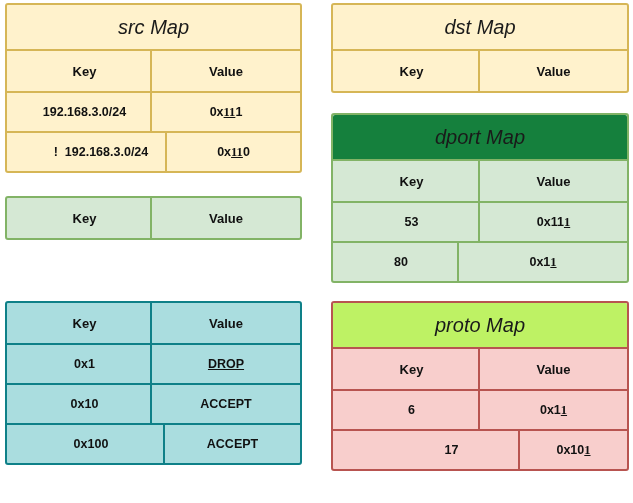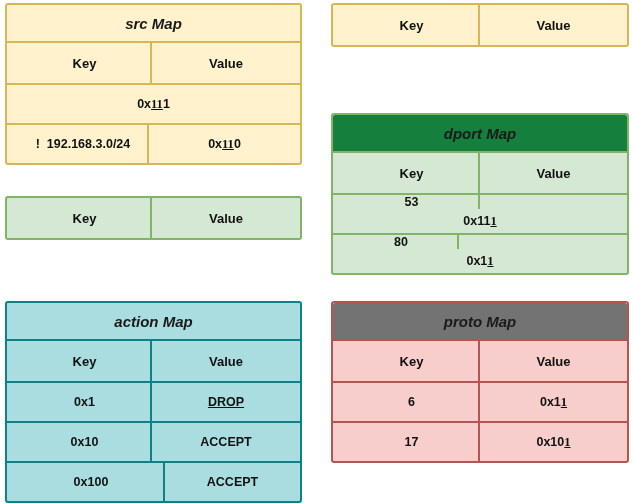--- a/index.html
+++ b/index.html
@@ -17,27 +17,27 @@
 
   .map-table {
     position: absolute;
     box-sizing: border-box;
     border: 2px solid #000;
     border-radius: 3px;
   }
 
   .map-title {
     box-sizing: border-box;
-    height: 38px;
+    height: 46px;
     display: flex;
     align-items: center;
     justify-content: center;
-    font-weight: bold;
+    font-weight: normal;
     font-style: italic;
-    font-size: 15px;
+    font-size: 20px;
     color: #1a1a1a;
     border-bottom: 2px solid #000;
     border-radius: 2px 2px 0 0;
   }
 
   .map-row {
     box-sizing: border-box;
     height: 40px;
     display: flex;
   }
@@ -65,54 +65,56 @@
   }
 
   
   .pal-yellow { border-color: #d6b656; background: #fff2cc; }
   .pal-yellow .map-title { border-bottom-color: #d6b656; background: #fff2cc; }
   .pal-yellow .map-row + .map-row { border-top-color: #d6b656; }
   .pal-yellow .map-cell.key-cell { border-right-color: #d6b656; }
 
   .pal-green { border-color: #82b366; background: #d5e8d4; }
   .pal-green .map-title { border-bottom-color: #82b366; background: #15803d; }
-  .pal-green .map-row + .map-row { border-top-color: #82b366; flex-direction: column; }
+  .pal-green .map-row + .map-row { border-top-color: #82b366; }
   .pal-green .map-cell.key-cell { border-right-color: #82b366; }
 
   .pal-teal { border-color: #0e8088; background: #aadddf; }
   .pal-teal .map-title { border-bottom-color: #0e8088; background: #aadddf; }
   .pal-teal .map-row + .map-row { border-top-color: #0e8088; }
   .pal-teal .map-cell.key-cell { border-right-color: #0e8088; }
 
   .pal-red { border-color: #b85450; background: #f8cecc; }
-  .pal-red .map-title { border-bottom-color: #b85450; background: #737373; }
+  .pal-red .map-title { border-bottom-color: #b85450; background: #bef264; }
   .pal-red .map-row + .map-row { border-top-color: #b85450; }
   .pal-red .map-cell.key-cell { border-right-color: #b85450; }
 
   .u { text-decoration: underline; text-underline-offset: 1px; font-family: Liberation Serif, serif; }
 </style>
 </head>
 <body>
 
 <div class="map-table pal-yellow" style="left:5px; top:3px; width:297px;">
   <div class="map-title">src Map</div>
   <div class="map-row head-row">
     <div class="map-cell key-cell" style="width:145px;">Key</div>
     <div class="map-cell" style="flex:1;">Value</div>
   </div>
   <div class="map-row">
+    <div class="map-cell key-cell" style="width:145px;">192.168.3.0/24</div>
     <div class="map-cell" style="flex:1;"><span>0x</span><span class="u">11</span><span>1</span></div>
   </div>
   <div class="map-row">
-    <div class="map-cell key-cell" style="width:142px;">!  192.168.3.0/24</div>
+    <div class="map-cell key-cell" style="width:142px;margin-left:18px;">!  192.168.3.0/24</div>
     <div class="map-cell" style="flex:1;"><span>0x</span><span class="u">11</span><span>0</span></div>
   </div>
 </div>
 
 <div class="map-table pal-yellow" style="left:331px; top:3px; width:298px;">
+  <div class="map-title">dst Map</div>
   <div class="map-row head-row">
     <div class="map-cell key-cell" style="width:147px;">Key</div>
     <div class="map-cell" style="flex:1;">Value</div>
   </div>
 </div>
 
 <div class="map-table pal-green" style="left:5px; top:196px; width:297px;">
   <div class="map-row head-row">
     <div class="map-cell key-cell" style="width:145px;">Key</div>
     <div class="map-cell" style="flex:1;">Value</div>
@@ -129,21 +131,20 @@
     <div class="map-cell key-cell" style="width:147px;">53</div>
     <div class="map-cell" style="flex:1;"><span>0x11</span><span class="u">1</span><span></span></div>
   </div>
   <div class="map-row">
     <div class="map-cell key-cell" style="width:126px;">80</div>
     <div class="map-cell" style="flex:1;"><span>0x1</span><span class="u">1</span><span></span></div>
   </div>
 </div>
 
 <div class="map-table pal-teal" style="left:5px; top:301px; width:297px;">
-  <div class="map-title">action Map</div>
   <div class="map-row head-row">
     <div class="map-cell key-cell" style="width:145px;">Key</div>
     <div class="map-cell" style="flex:1;">Value</div>
   </div>
   <div class="map-row">
     <div class="map-cell key-cell" style="width:145px;">0x1</div>
     <div class="map-cell" style="flex:1;text-decoration:underline;"><span>DROP</span><span class="u"></span><span></span></div>
   </div>
   <div class="map-row">
     <div class="map-cell key-cell" style="width:145px;">0x10</div>
@@ -159,16 +160,16 @@
   <div class="map-title">proto Map</div>
   <div class="map-row head-row">
     <div class="map-cell key-cell" style="width:147px;">Key</div>
     <div class="map-cell" style="flex:1;">Value</div>
   </div>
   <div class="map-row">
     <div class="map-cell key-cell" style="width:147px;">6</div>
     <div class="map-cell" style="flex:1;"><span>0x1</span><span class="u">1</span><span></span></div>
   </div>
   <div class="map-row">
-    <div class="map-cell key-cell" style="width:147px;">17</div>
+    <div class="map-cell key-cell" style="width:147px;margin-left:40px;">17</div>
     <div class="map-cell" style="flex:1;"><span>0x10</span><span class="u">1</span><span></span></div>
   </div>
 </div>
 
 </body></html>

